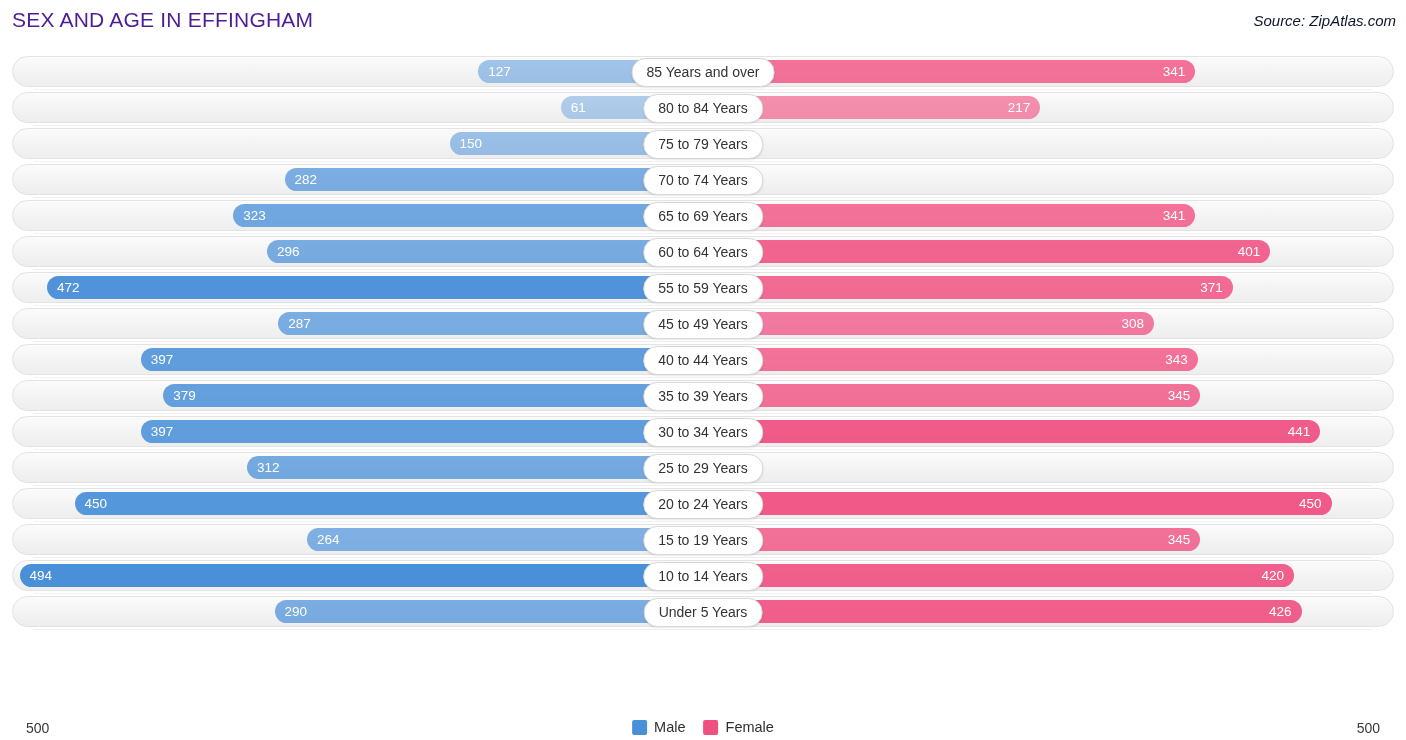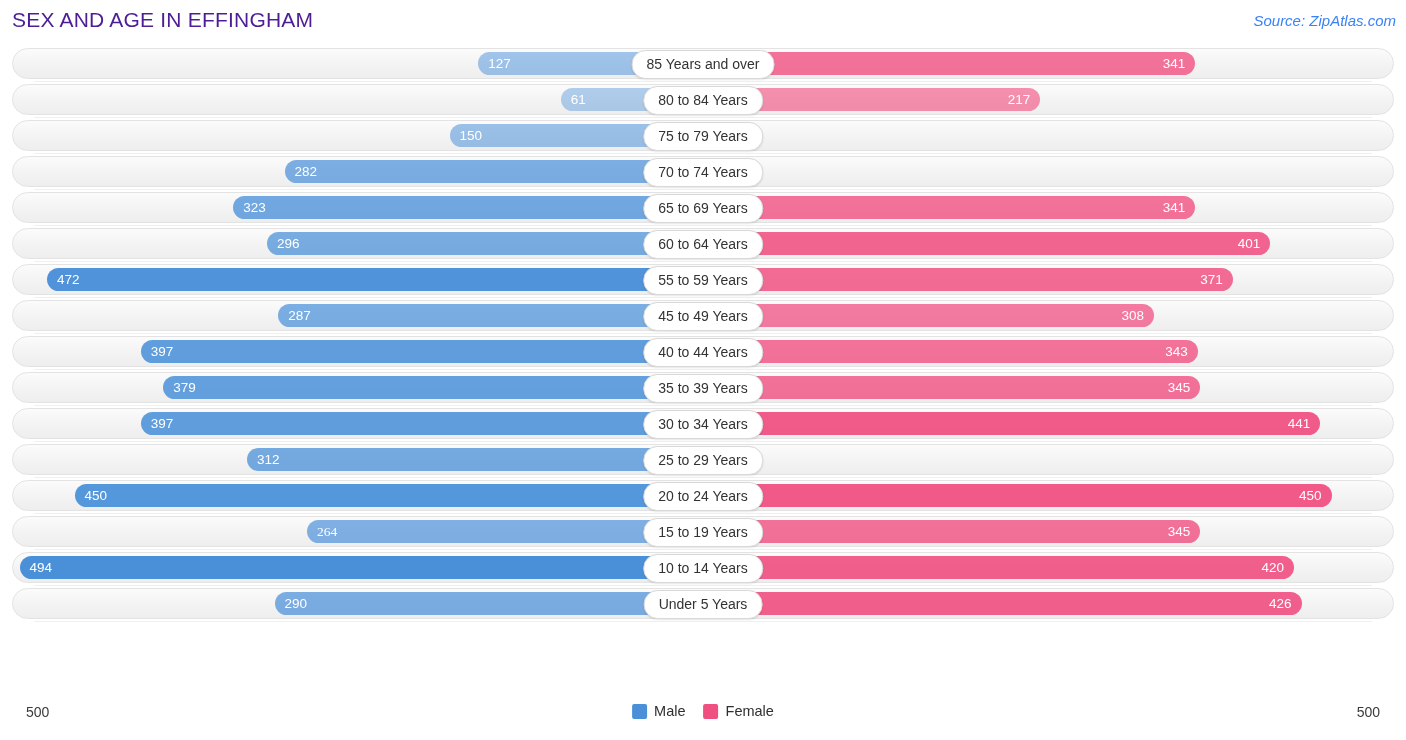--- a/index.html
+++ b/index.html
@@ -29,28 +29,28 @@
     color: #4c1d95;
     letter-spacing: .2px;
     white-space: nowrap;
   }
   .source {
     position: absolute;
     right: 10px;
     top: 12px;
     font-size: 15px;
     font-style: italic;
-    color: #3b82f6;
+    color: #0f172a;
     white-space: nowrap;
   }
 
   
   .plot {
     position: relative;
-    margin: 4px 12px;
+    margin: 12px 12px;
     height: 648px;
   }
   .row {
     position: relative;
     height: 36px;
     box-sizing: border-box;
   }
   .track {
     position: absolute;
     left: 0;
@@ -316,21 +316,21 @@
       <div class="half right">
         <div class="bar female" style="width: 628.5px; opacity: 0.941062;"></div>
         <div class="val inside" style="left: auto; right: 72.5px;">450</div>
       </div>
       <div class="pill">20 to 24 Years</div>
     </div>
     <div class="row">
       <div class="track"></div>
       <div class="half left">
         <div class="bar male" style="width: 396px; opacity: 0.691917;"></div>
-        <div class="val inside" style="right: auto; left: 305px; font-family: Liberation Serif, serif;">264</div>
+        <div class="val inside" style="right: auto; left: 305px;">264</div>
       </div>
       <div class="half right">
         <div class="bar female" style="width: 497.25px; opacity: 0.800416;"></div>
         <div class="val inside" style="left: auto; right: 203.75px;">345</div>
       </div>
       <div class="pill">15 to 19 Years</div>
     </div>
     <div class="row">
       <div class="track"></div>
       <div class="half left">

